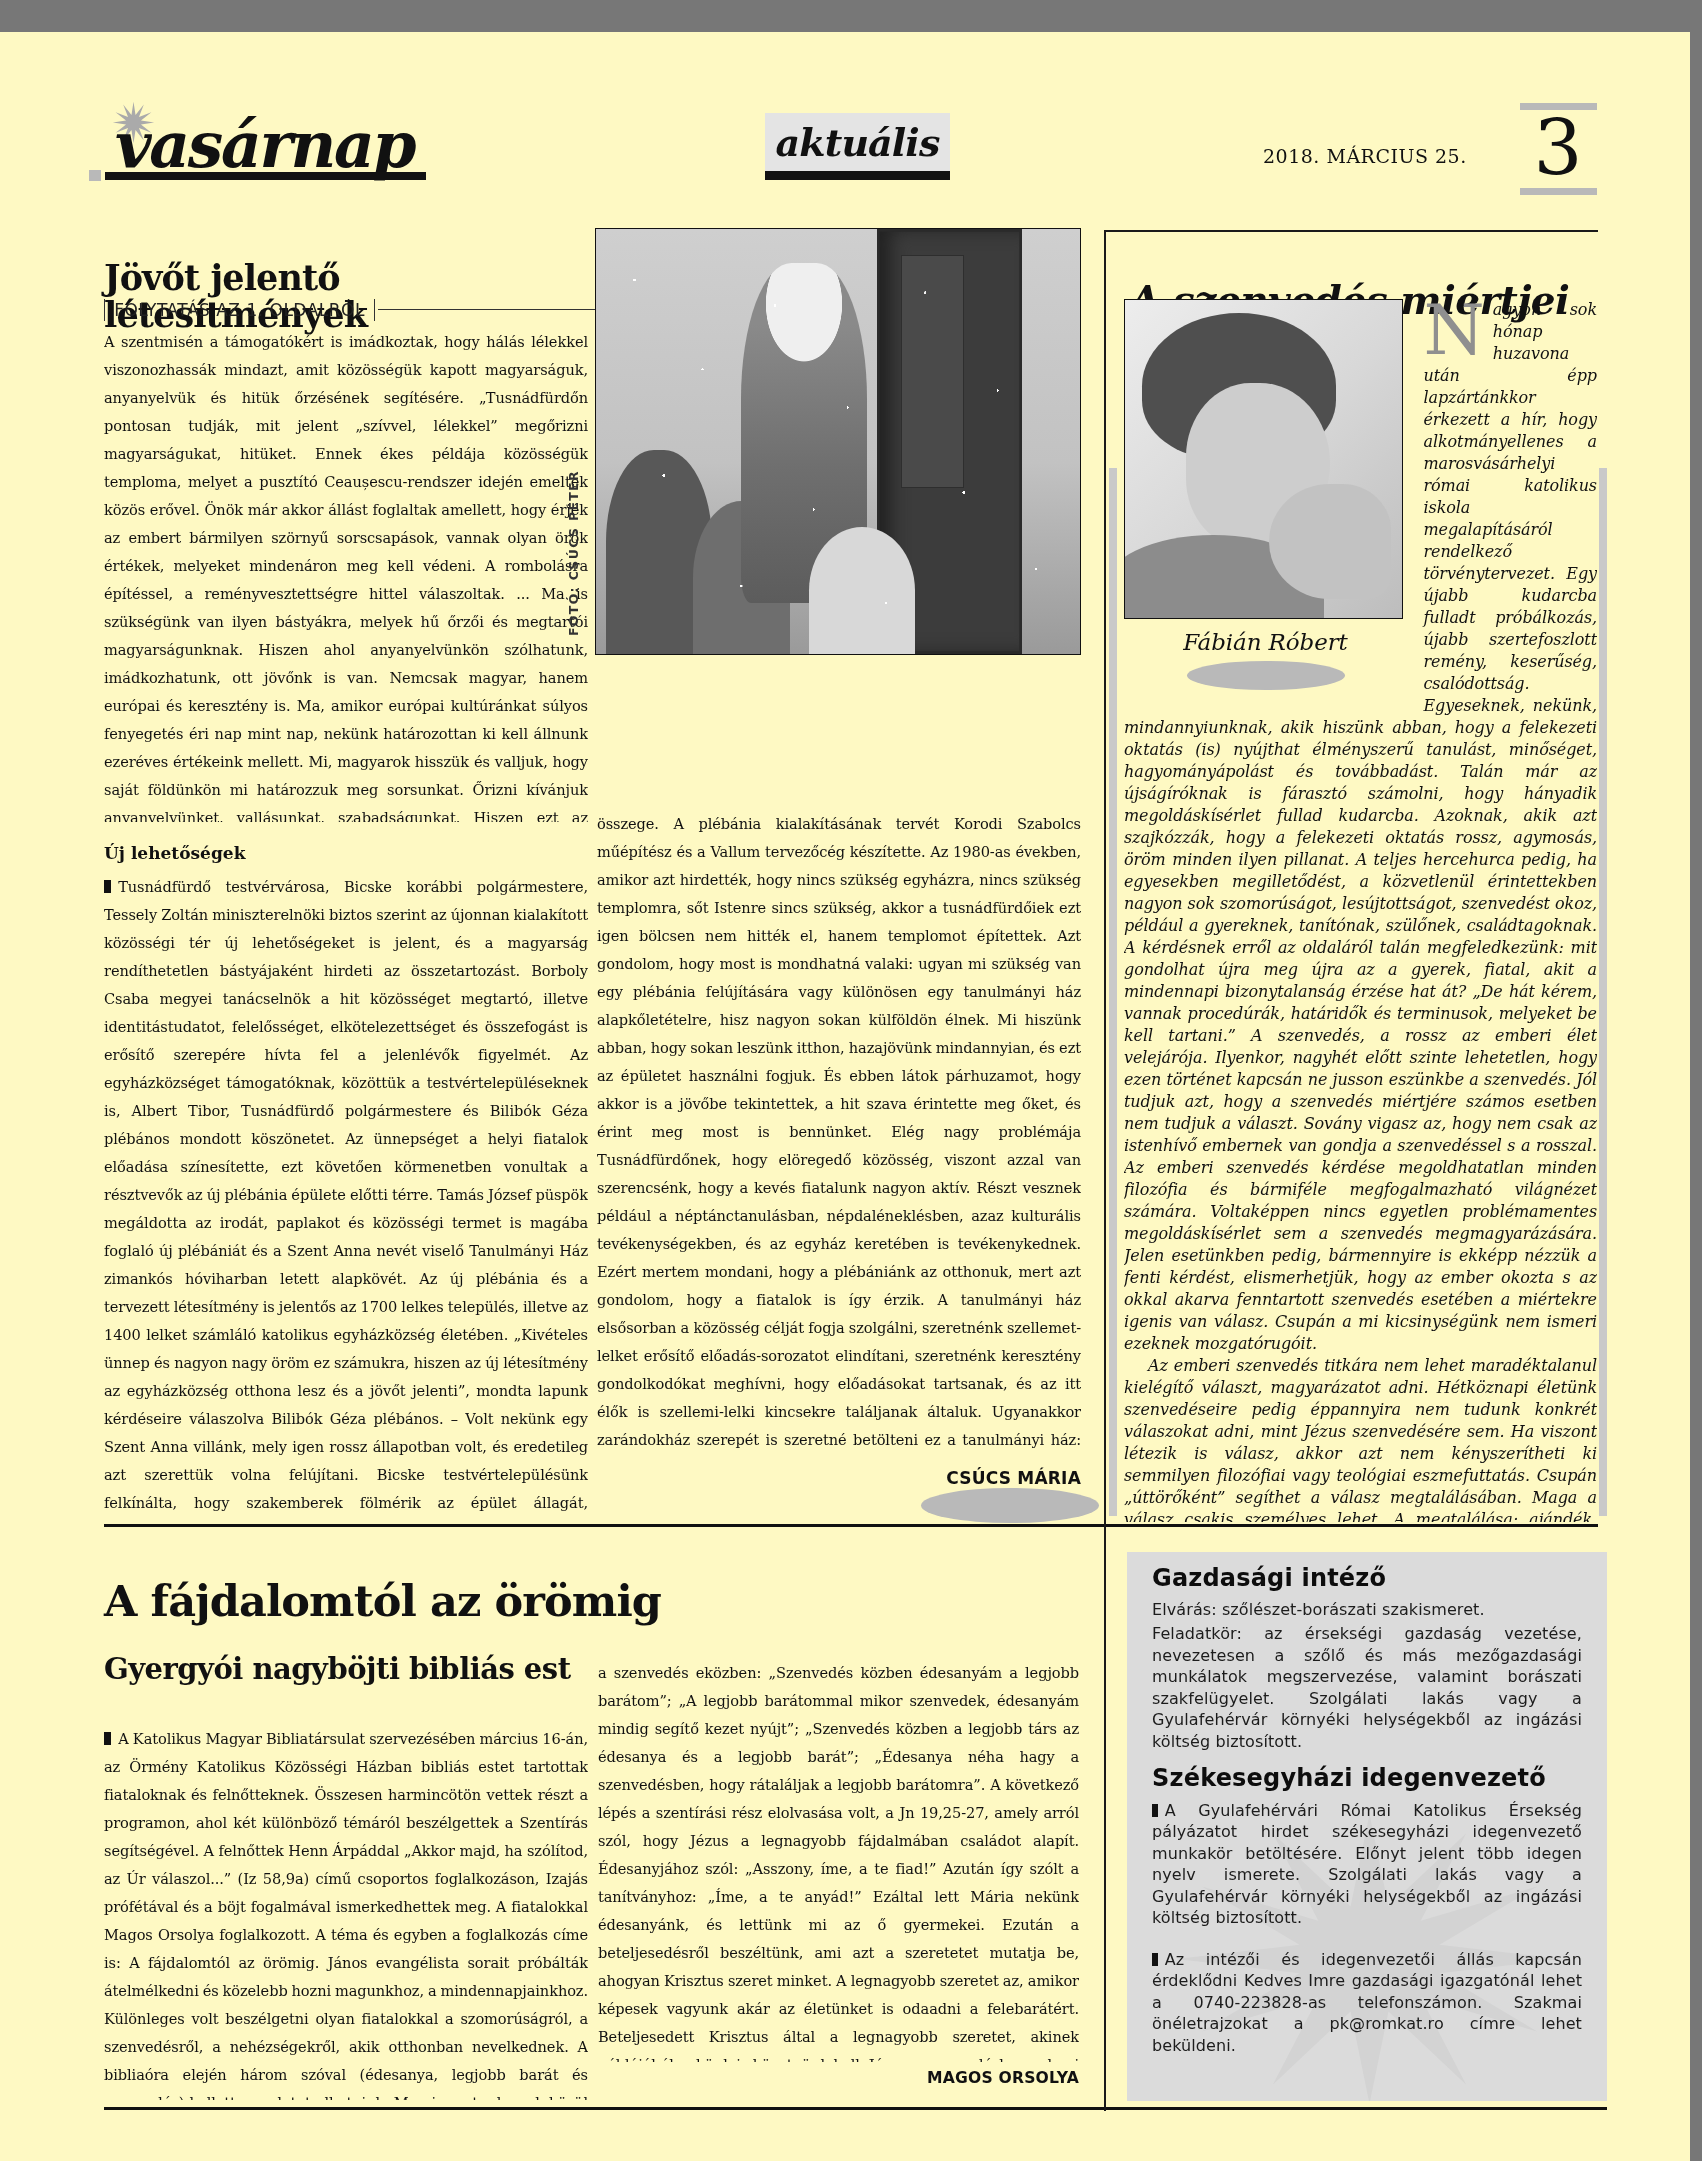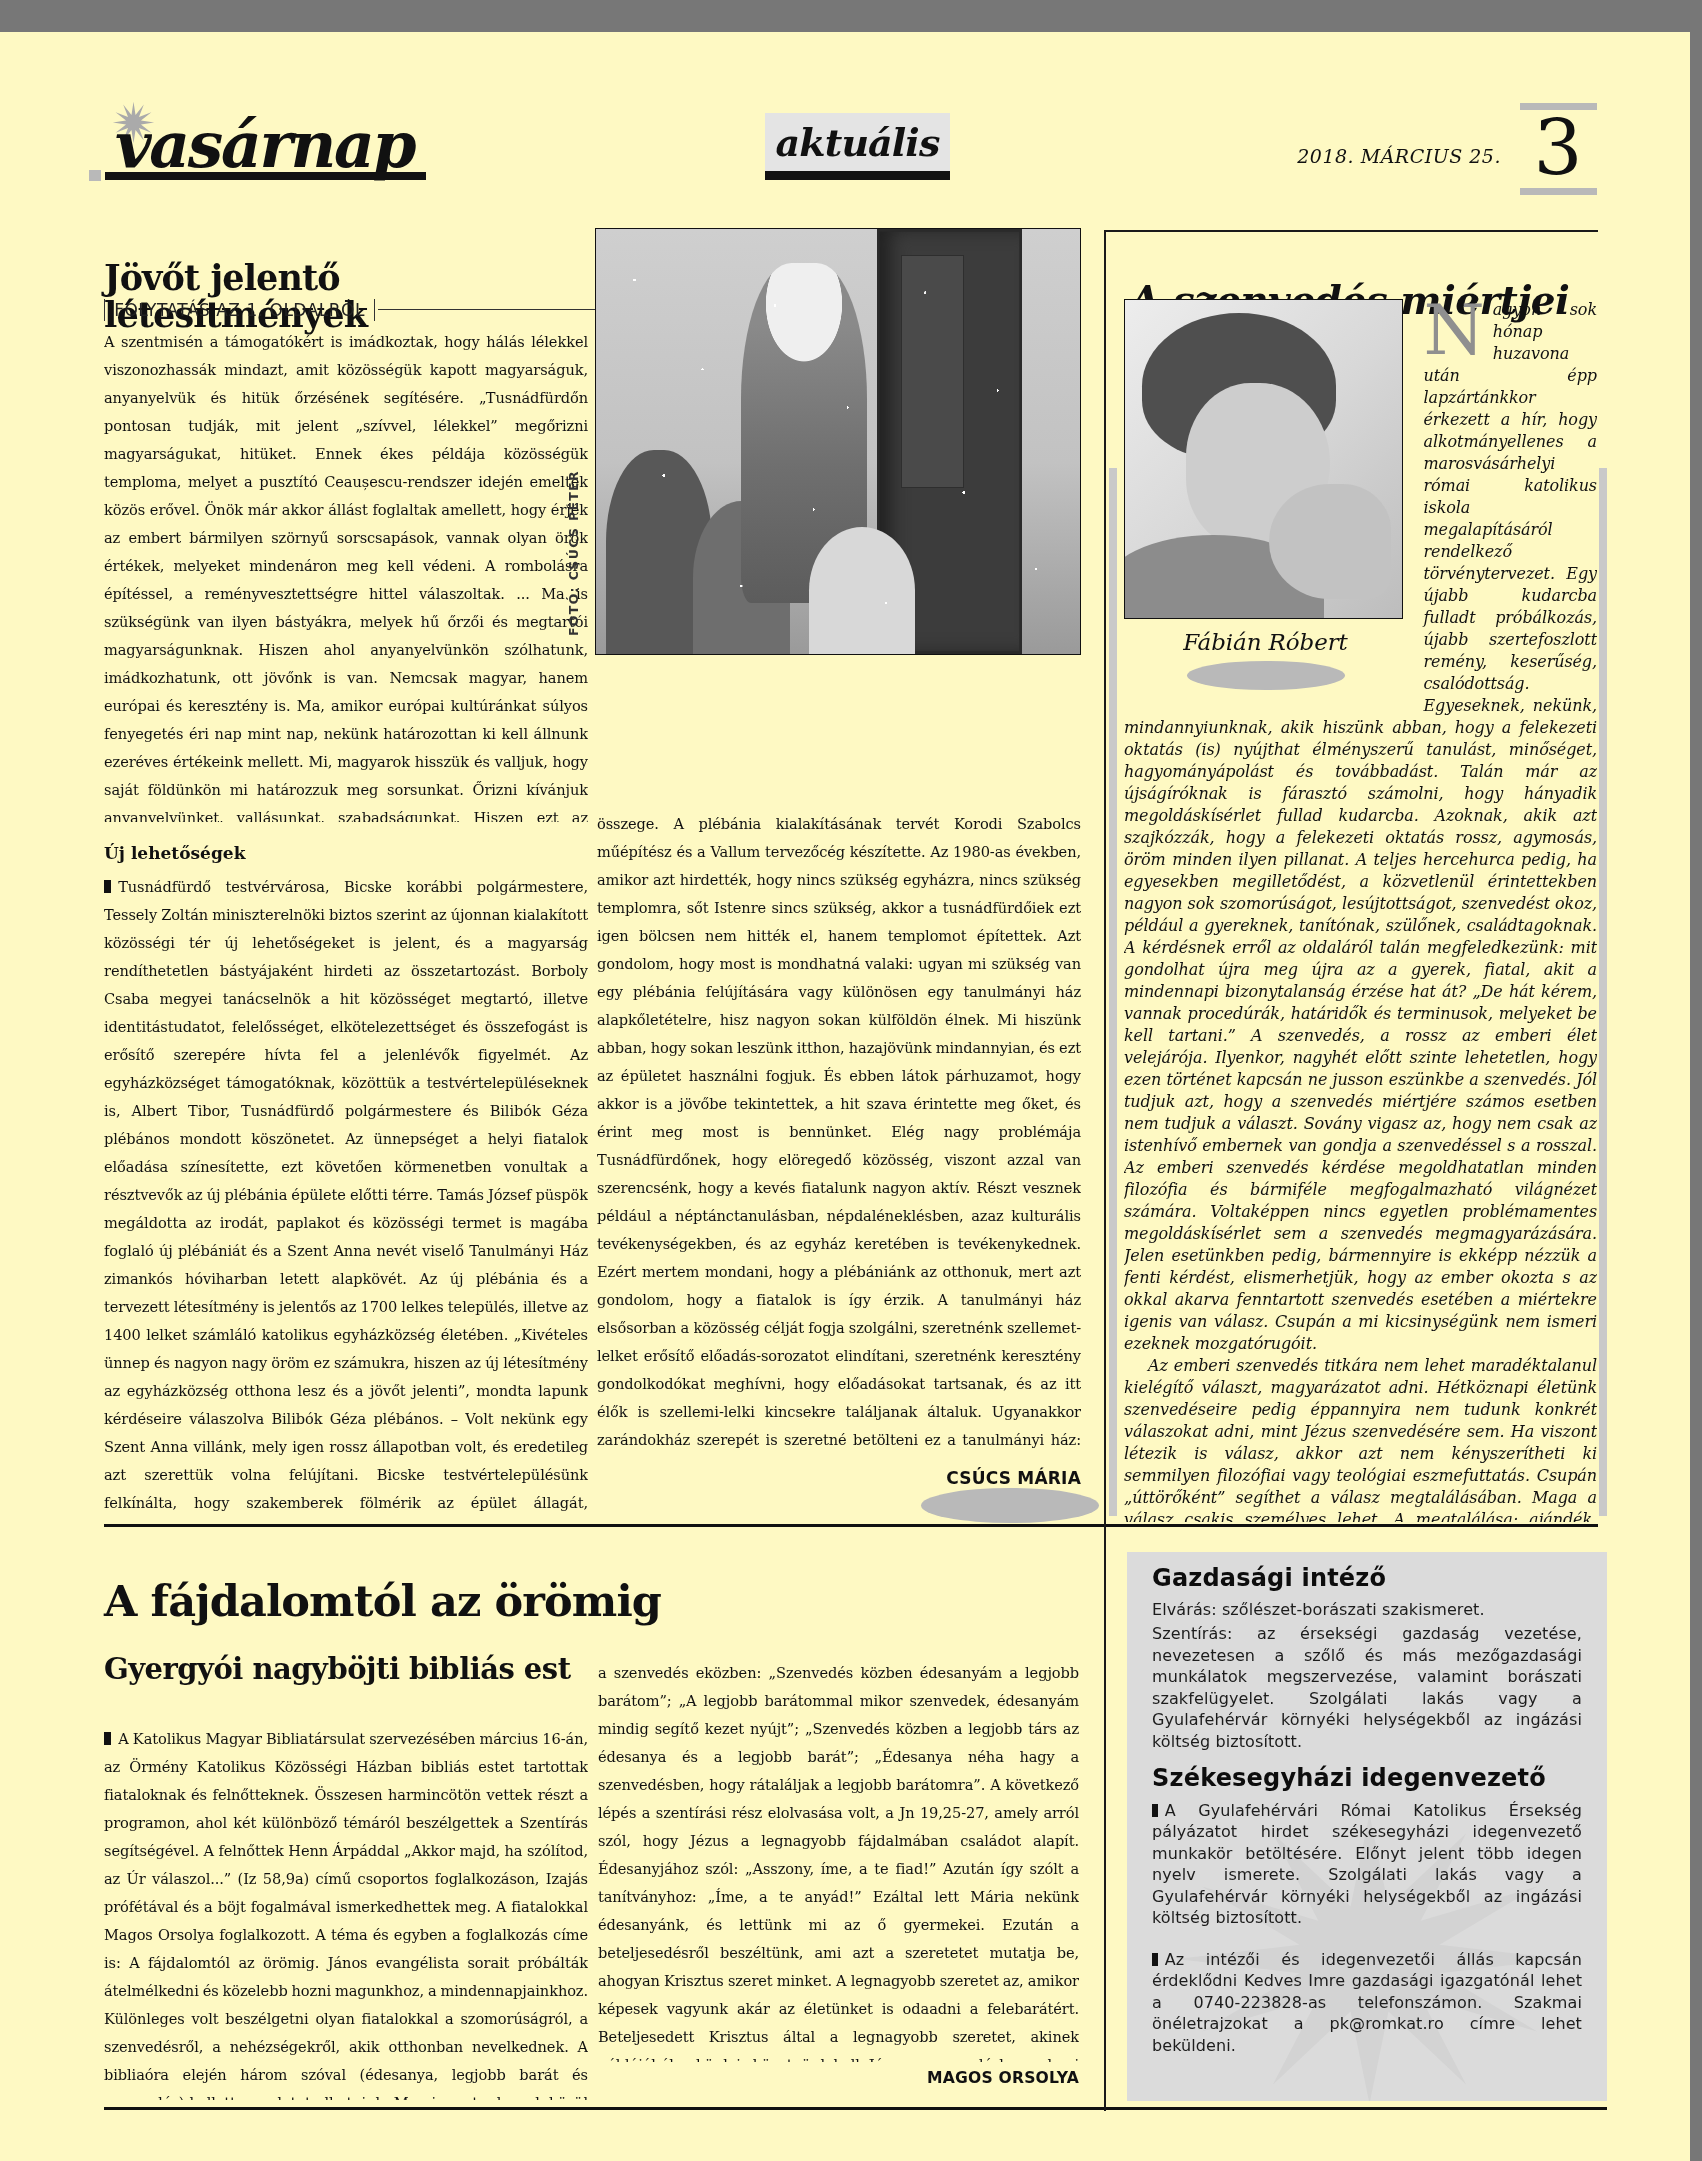--- a/index.html
+++ b/index.html
@@ -11,21 +11,21 @@
   .masthead-wrap{position:absolute;left:104px;top:69px;width:348px;height:87px;}
   .sun-icon{position:absolute;left:8.2px;top:0px;width:43px;height:43px;}
   .masthead{position:absolute;left:11px;top:13px;font-size:63px;font-weight:bold;font-style:italic;
             letter-spacing:-2.3px;line-height:1;}
   .masthead-bar{position:absolute;left:105px;top:140px;width:321px;height:7.8px;background:#121212;}
   .masthead-sq{position:absolute;left:89px;top:138px;width:12.4px;height:11.4px;background:#b9b9b9;}
   .section-box{position:absolute;left:765px;top:81px;width:185px;height:59px;background:#e4e4e4;
                display:flex;align-items:center;justify-content:center;}
   .section-label{font-size:38px;font-weight:bold;font-style:italic;letter-spacing:-0.9px;}
   .section-bar{position:absolute;left:765px;top:139px;width:185px;height:8.7px;background:#121212;}
-  .page-date{position:absolute;left:1263px;top:113px;width:238px;font-size:19px;letter-spacing:0.5px;text-align:right;font-style:italic;}
+  .page-date{position:absolute;left:1263px;top:113px;width:238px;font-size:19px;letter-spacing:0.5px;}
   .page-number{position:absolute;left:1510px;top:77px;width:96px;font-size:77px;line-height:1;text-align:center;font-weight:normal;}
   .pn-bar{position:absolute;width:77px;height:6.9px;background:#b9b9b9;left:1520px;}
   .pn-bar.top{top:71px;} .pn-bar.bot{top:156px;}
 
   
   .body-text{font-size:14.6px;line-height:28px;text-align:justify;letter-spacing:-0.1px;word-spacing:-0.7px;}
   .sq{display:inline-block;width:6.9px;height:13.7px;background:#111;margin-right:7.3px;vertical-align:-1.4px;}
 
   
   .a1-title{position:absolute;left:104px;top:205px;width:490px;font-size:35px;font-weight:bold;letter-spacing:-0.9px;line-height:1.05;}
@@ -197,21 +197,21 @@
   <div class="a3-col2 body-text" data-interactable="false">a szenvedés eközben: „Szenvedés közben édesanyám a legjobb barátom”; „A legjobb barátommal mikor szenvedek, édesanyám mindig segítő kezet nyújt”; „Szenvedés közben a legjobb társ az édesanya és a legjobb barát”; „Édesanya néha hagy a szenvedésben, hogy rátaláljak a legjobb barátomra”. A következő lépés a szentírási rész elolvasása volt, a Jn 19,25-27, amely arról szól, hogy Jézus a legnagyobb fájdalmában családot alapít. Édesanyjához szól: „Asszony, íme, a te fiad!” Azután így szólt a tanítványhoz: „Íme, a te anyád!” Ezáltal lett Mária nekünk édesanyánk, és lettünk mi az ő gyermekei. Ezután a beteljesedésről beszéltünk, ami azt a szeretetet mutatja be, ahogyan Krisztus szeret minket. A legnagyobb szeretet az, amikor képesek vagyunk akár az életünket is odaadni a felebarátért. Beteljesedett Krisztus által a legnagyobb szeretet, akinek példájából nekünk is követnünk kell. Jézus a szenvedésben valami egészen mást tett, ami túlmutat a halálon. A szenvedésben egy örökké élő családot formált, és Máriát, az ő édesanyját nekünk ajándékozta.</div>
   <div class="a3-byline" data-interactable="false">MAGOS ORSOLYA</div>
 
   <div class="adbox" data-interactable="false">
     <svg class="watermark" viewBox="0 0 100 100" preserveAspectRatio="none" data-interactable="false">
       <polygon fill="#cdcdcd" points="98,50 67.4,54.7 91.6,74 62.7,62.7 74,91.6 54.7,67.4 50,98 45.3,67.4 26,91.6 37.3,62.7 8.4,74 32.6,54.7 2,50 32.6,45.3 8.4,26 37.3,37.3 26,8.4 45.3,32.6 50,2 54.7,32.6 74,8.4 62.7,37.3 91.6,26 67.4,45.3"></polygon>
     </svg>
     <div class="adbox-inner" data-interactable="false">
       <div class="ad-title" style="margin-top:0;" data-interactable="false">Gazdasági intéző</div>
       <p class="ad-p" data-interactable="false">Elvárás: szőlészet-borászati szakismeret.</p>
-      <p class="ad-p" data-interactable="false">Szentírás: az érsekségi gazdaság vezetése, nevezetesen a szőlő és más mezőgazdasági munkálatok megszervezése, valamint borászati szakfelügyelet. Szolgálati lakás vagy a Gyulafehérvár környéki helységekből az ingázási költség biztosított.</p>
+      <p class="ad-p" data-interactable="false">Feladatkör: az érsekségi gazdaság vezetése, nevezetesen a szőlő és más mezőgazdasági munkálatok megszervezése, valamint borászati szakfelügyelet. Szolgálati lakás vagy a Gyulafehérvár környéki helységekből az ingázási költség biztosított.</p>
       <div class="ad-title" data-interactable="false">Székesegyházi idegenvezető</div>
       <p class="ad-p" data-interactable="false"><span class="ad-sq" data-interactable="false"></span><span data-interactable="false">A Gyulafehérvári Római Katolikus Érsekség pályázatot hirdet székesegyházi idegenvezető munkakör betöltésére. Előnyt jelent több idegen nyelv ismerete. Szolgálati lakás vagy a Gyulafehérvár környéki helységekből az ingázási költség biztosított.</span></p>
       <p class="ad-p ad-contact" data-interactable="false"><span class="ad-sq" data-interactable="false"></span><span data-interactable="false">Az intézői és idegenvezetői állás kapcsán érdeklődni Kedves Imre gazdasági igazgatónál lehet a 0740-223828-as telefonszámon. Szakmai önéletrajzokat a pk@romkat.ro címre lehet beküldeni.</span></p>
     </div>
   </div>
 
 </div>
 
 
 </body></html>

